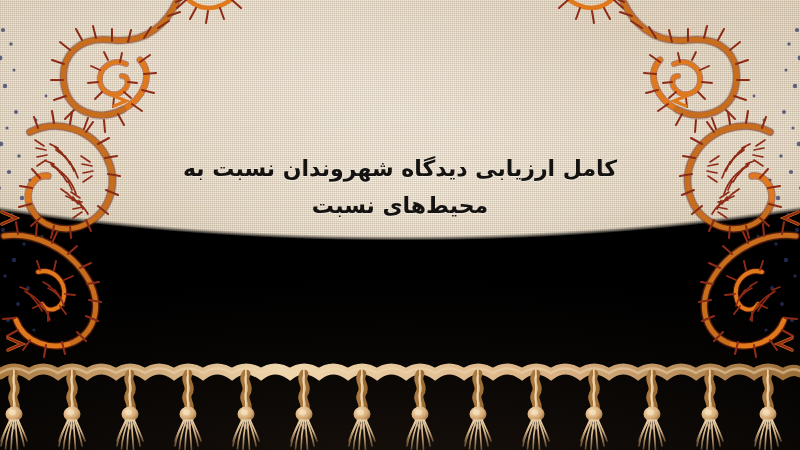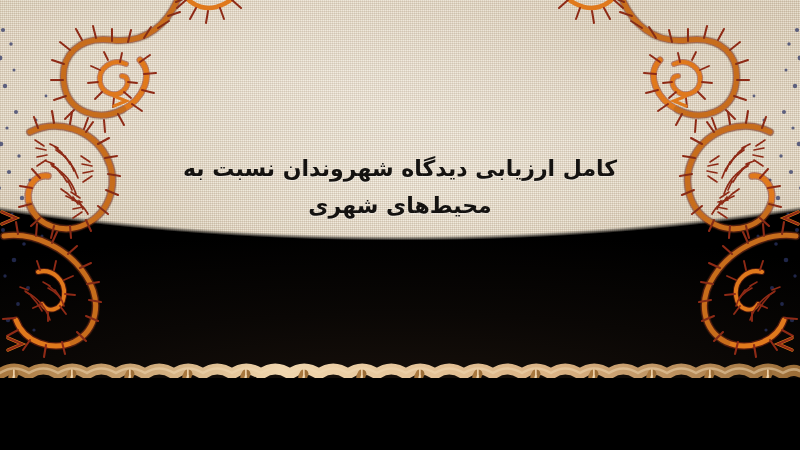--- a/index.html
+++ b/index.html
@@ -7,21 +7,21 @@
   html,body{ background:#000; }
   body{
     font-family:"DejaVu Sans", sans-serif;
     width:800px; height:450px;
     overflow:hidden;
     position:relative;
   }
 
   #stage{
     position:absolute; inset:0;
-    width:800px; height:378px;
+    width:800px; height:450px;
     background:#050403;
     overflow:hidden;
   }
 
   
   .backdrop{
     position:absolute; inset:0;
     background:
       radial-gradient(120% 60% at 50% 108%, #1a120c 0%, #0a0705 42%, #000 78%);
   }
@@ -541,16 +541,16 @@
           <path d="M188,-12 C176,26 150,44 118,40 C84,36 66,56 70,84 C74,112 104,122 128,110"></path>
           <path d="M36,132 C64,118 98,130 112,156 C126,182 116,212 92,224 C70,235 44,226 36,206"></path>
           <path d="M10,236 C40,232 74,248 92,276 C108,300 104,330 80,342"></path>
         </g>
       </g>
     </svg>
   </div>
 
   <div class="title-block">
     <div class="title-line">کامل ارزیابی دیدگاه شهروندان نسبت به</div>
-    <div class="title-line">محیط‌های شهری</div>
+    <div class="title-line">محیط‌های نسبت</div>
   </div>
 
 </div>
 
 </body></html>

